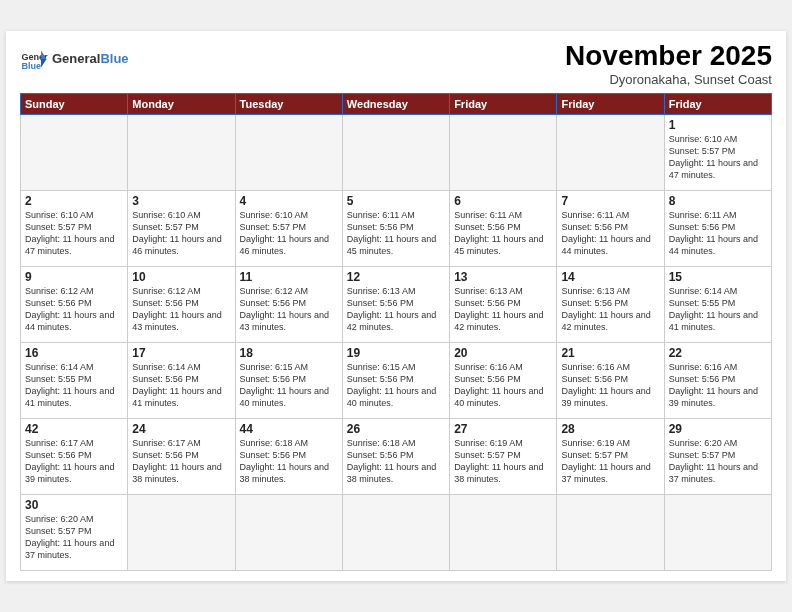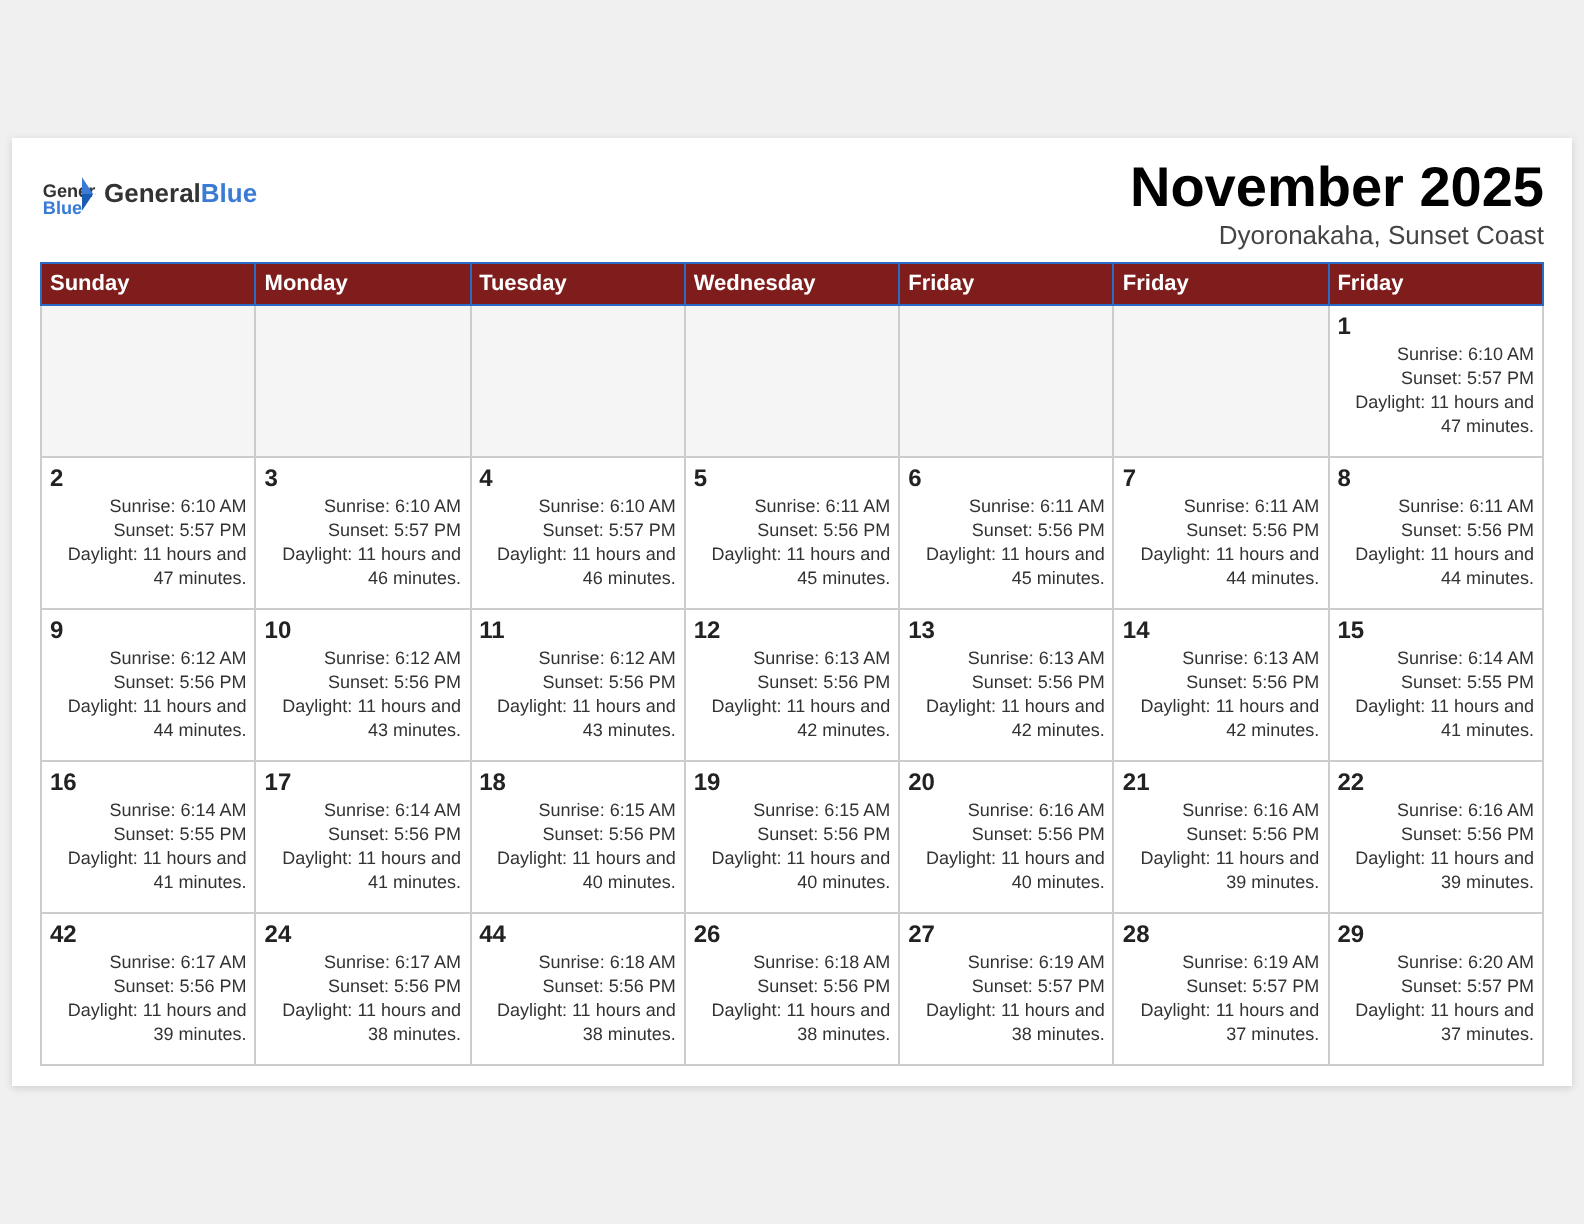--- a/index.html
+++ b/index.html
@@ -88,21 +88,20 @@
       font-size: 12px;
       font-weight: bold;
       color: #222;
       display: block;
       margin-bottom: 1px;
     }
     .day-info {
       font-size: 9px;
       line-height: 1.35;
       color: #333;
-      text-align: right;
     }
   </style>
 </head>
 <body>
 
 <div class="calendar-container">
   <div class="header">
     <div class="logo">
       <svg class="logo-icon" viewBox="0 0 40 40">
         <text x="2" y="22" font-size="13" font-weight="bold" fill="#333">General</text>
@@ -347,15 +346,30 @@
 and 37 minutes.</div>
           </td>
           <td>
             <span class="day-number">29</span>
             <div class="day-info">Sunrise: 6:20 AM
 Sunset: 5:57 PM
 Daylight: 11 hours
 and 37 minutes.</div>
           </td>
         </tr>
+        <tr>
+          <td>
+            <span class="day-number">30</span>
+            <div class="day-info">Sunrise: 6:20 AM
+Sunset: 5:57 PM
+Daylight: 11 hours
+and 37 minutes.</div>
+          </td>
+          <td class="empty"></td>
+          <td class="empty"></td>
+          <td class="empty"></td>
+          <td class="empty"></td>
+          <td class="empty"></td>
+          <td class="empty"></td>
+        </tr>
       </tbody>
   </table>
 </div>
 
 </body></html>

